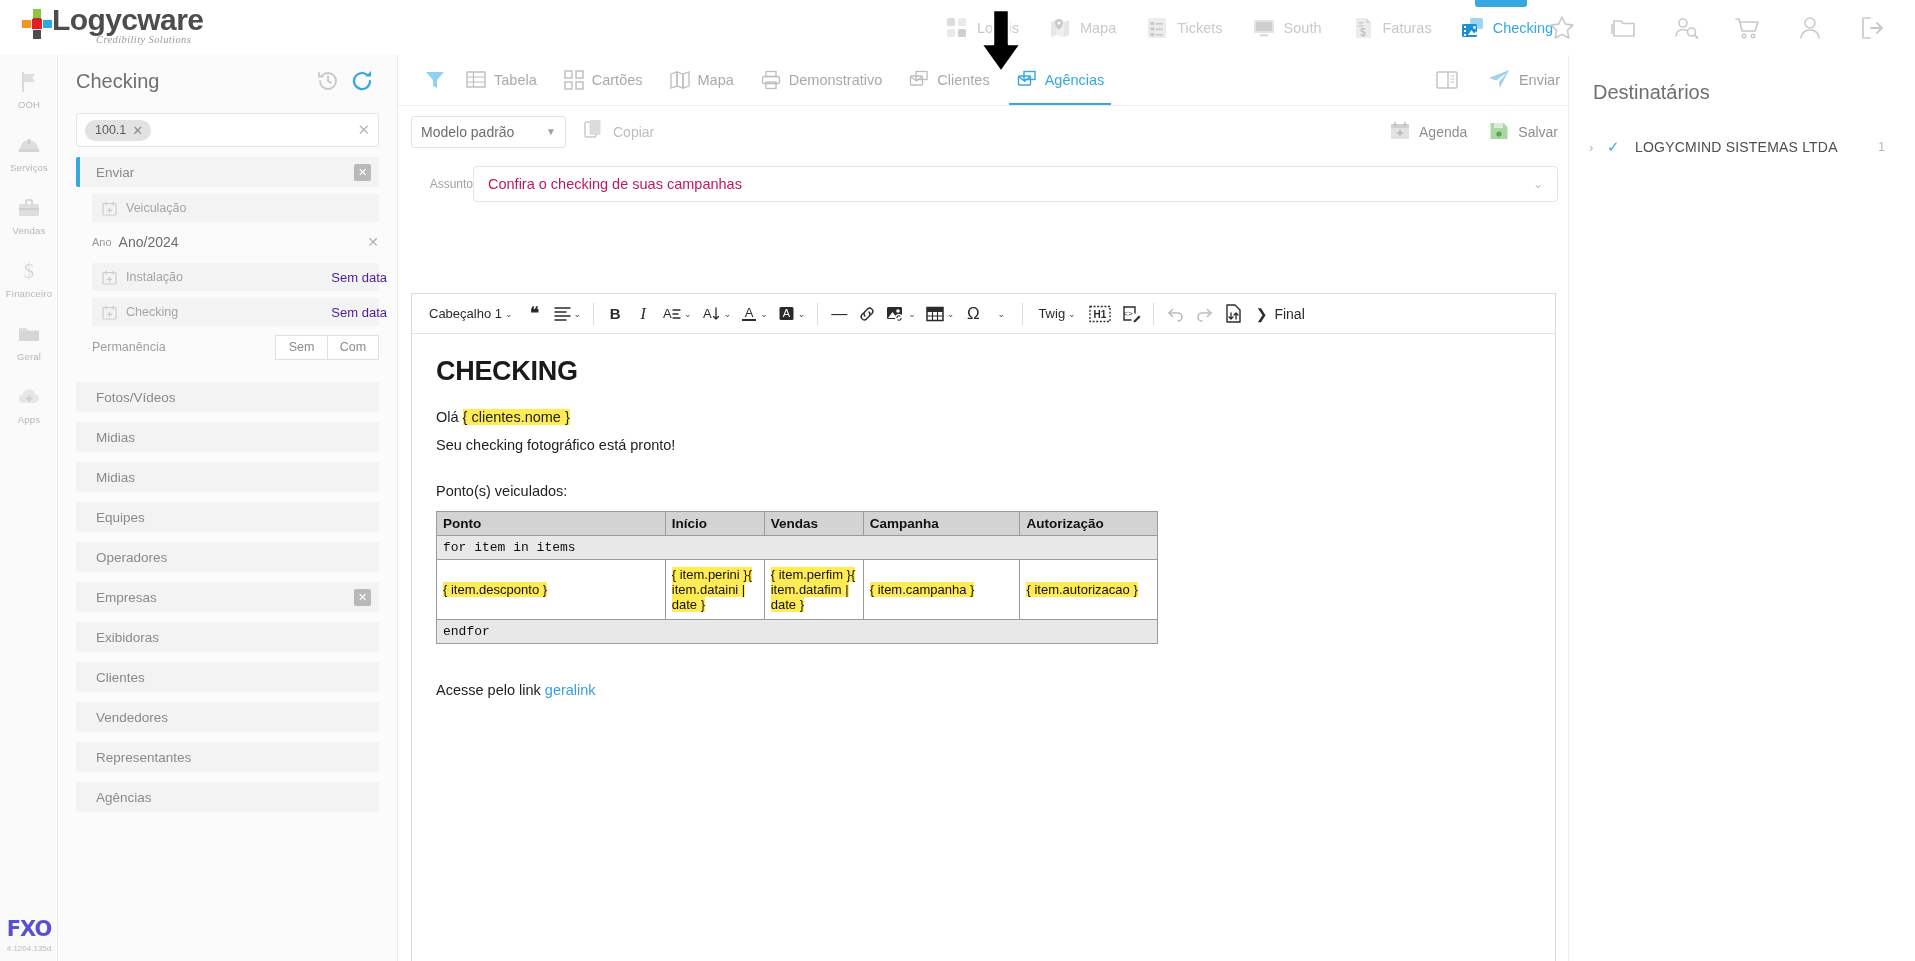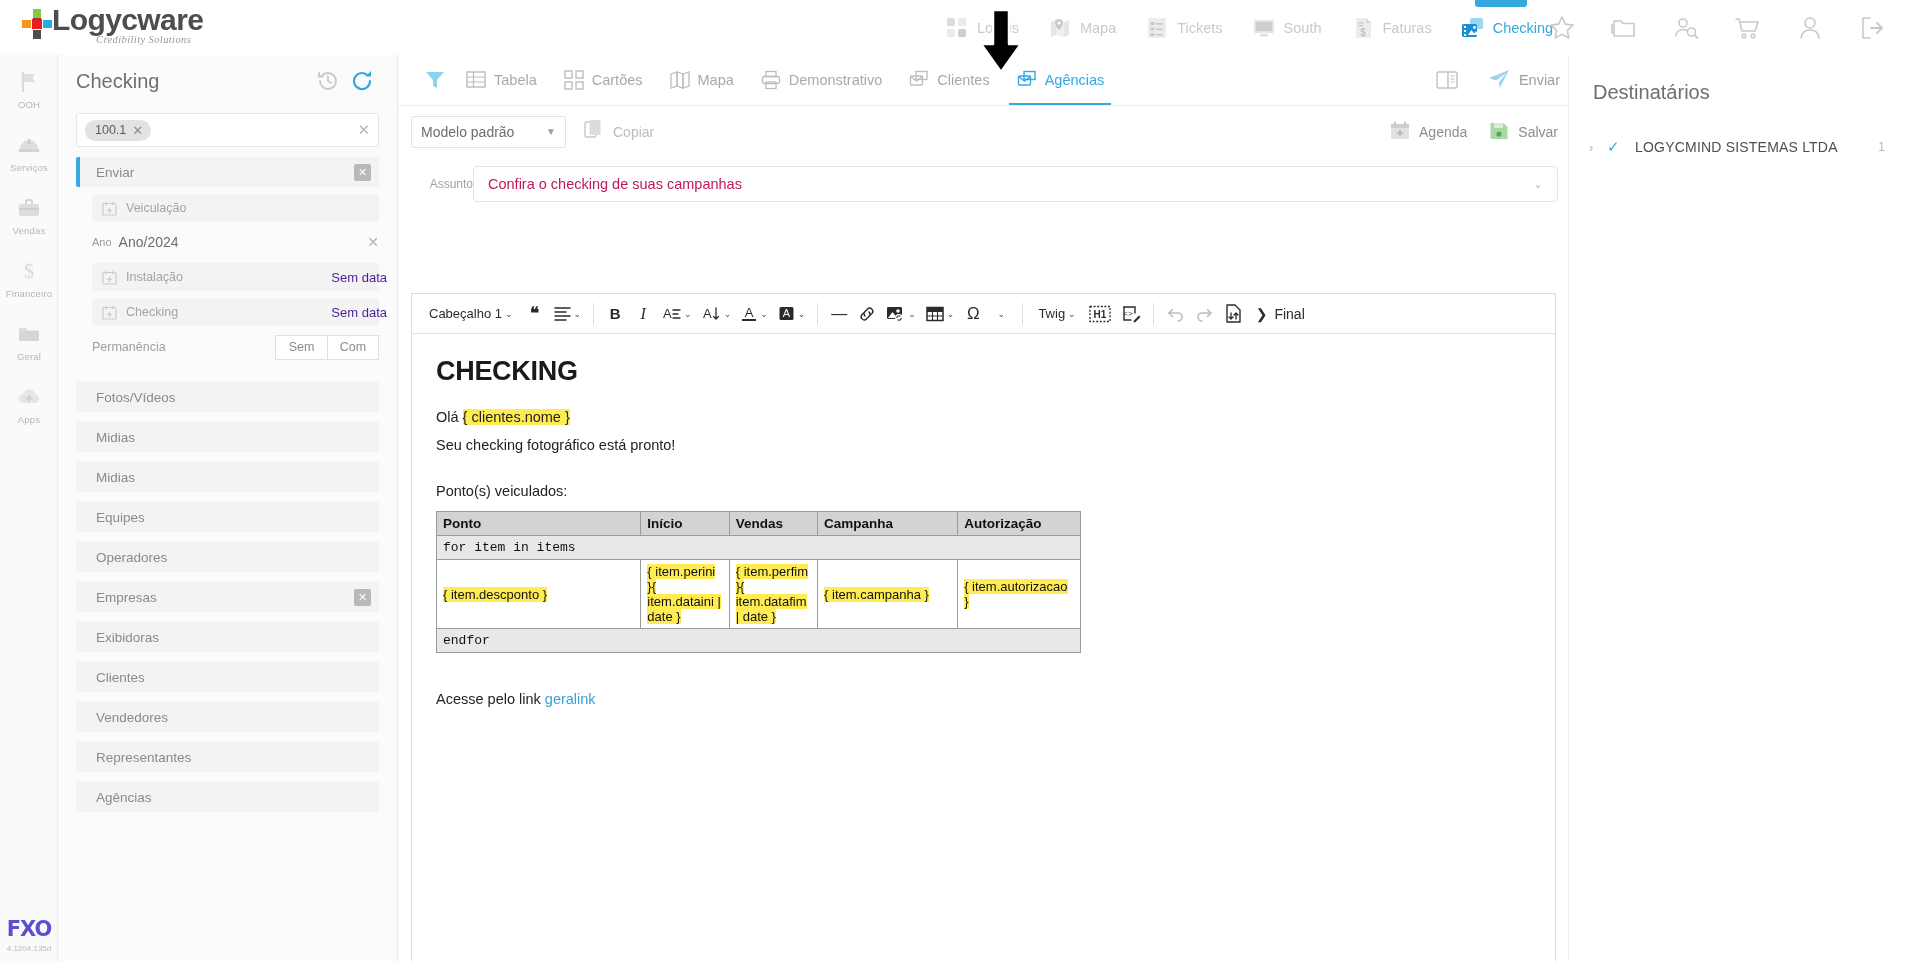--- a/index.html
+++ b/index.html
@@ -139,21 +139,21 @@
 
   #doc{ padding:22px 24px; }
   #doc h1{ margin:0 0 20px 0; font-size:27px; font-weight:bold; color:#1a1a1a;
            font-family:"Liberation Sans", sans-serif; letter-spacing:-0.3px;}
   #doc p{ margin:0 0 6px 0; font-size:14.5px; color:#222; line-height:1.5;
           font-family:"Liberation Sans", sans-serif;}
   .hl{ background:#ffec54; }
   .linkblue{ color:#3b9fd8; }
   #ponto-line{ margin-top:24px !important; color:#3b9fd8; font-size:14.5px; }
 
-  #twtable{ margin-top:9px; border-collapse:collapse; width:645px; table-layout:fixed;}
+  #twtable{ margin-top:9px; border-collapse:collapse; width:722px; table-layout:fixed;}
   #twtable td,#twtable th{ border:1px solid #9b9b9b; padding:4px 6px; font-size:13px;
                            vertical-align:top; color:#111; }
   #twtable th{ background:#d3d3d3; text-align:left; font-weight:bold; font-size:13.5px;}
   td.code{ background:#e8e8e8; font-family:"Liberation Mono", monospace; font-size:12px;
            color:#222; padding:5px 6px;}
   #twtable td.cell{ height:60px; }
 
   #footer-line{ margin-top:36px !important; }
 
   

